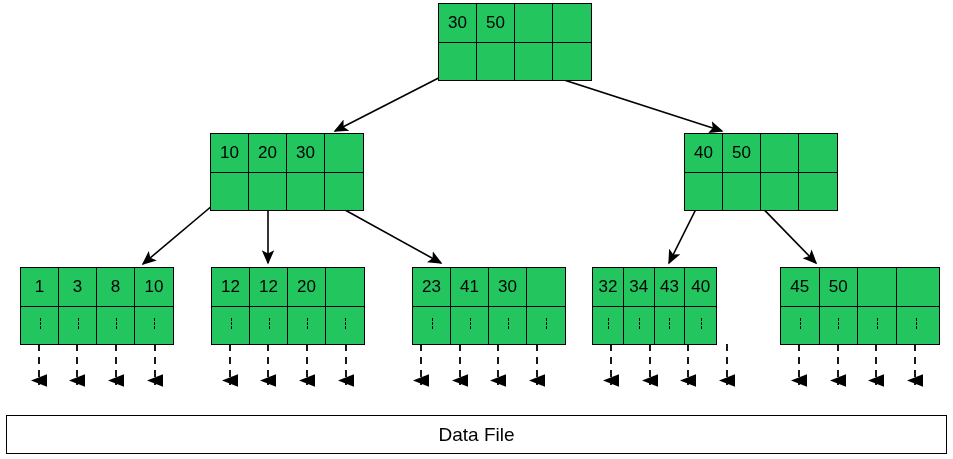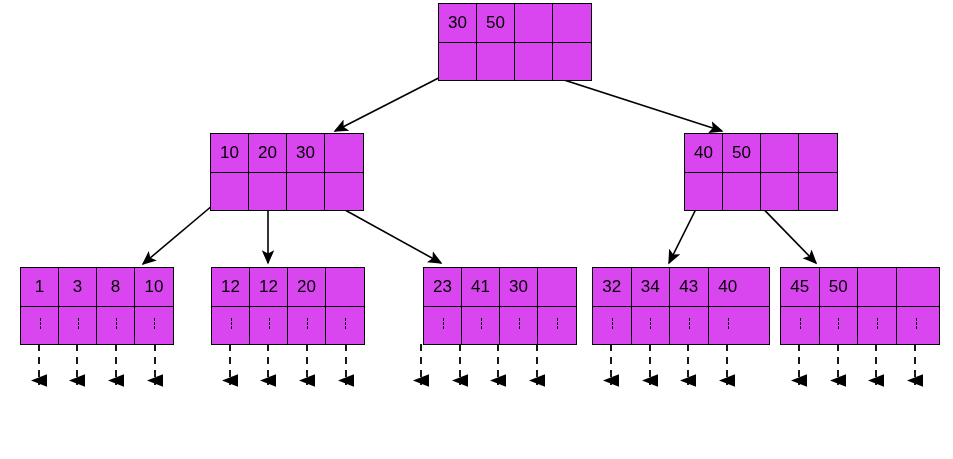--- a/index.html
+++ b/index.html
@@ -16,21 +16,21 @@
     height: 459px;
     background: #ffffff;
     overflow: hidden;
   }
   .node {
     position: absolute;
     display: flex;
     flex-direction: column;
     border: 1.6px solid #000000;
     box-sizing: border-box;
-    background: #d946ef;
+    background: #22c55e;
     z-index: 3;
   }
   .node-row {
     display: flex;
     flex-direction: row;
   }
   .node-row.keys {
     border-bottom: 1.6px solid #000000;
   }
   .cell {
@@ -252,21 +252,21 @@
         </div>
       <div class="ptr-cell">
           <span class="ptr-stub"></span>
         </div>
       <div class="ptr-cell">
           <span class="ptr-stub"></span>
         </div>
     </div>
   </div>
 
-  <div class="node" id="leaf-node-3" style="left:423px; top:267px; width:154px;">
+  <div class="node" id="leaf-node-3" style="left:412px; top:267px; width:154px;">
     <div class="node-row keys">
       <div class="cell">23</div>
       <div class="cell">41</div>
       <div class="cell">30</div>
       <div class="cell"></div>
     </div>
     <div class="node-row pointers">
       <div class="ptr-cell">
           <span class="ptr-stub"></span>
         </div>
@@ -275,21 +275,21 @@
         </div>
       <div class="ptr-cell">
           <span class="ptr-stub"></span>
         </div>
       <div class="ptr-cell">
           <span class="ptr-stub"></span>
         </div>
     </div>
   </div>
 
-  <div class="node" id="leaf-node-4" style="left:592px; top:267px; width:178px;">
+  <div class="node" id="leaf-node-4" style="left:592px; top:267px; width:125px;">
     <div class="node-row keys">
       <div class="cell">32</div>
       <div class="cell">34</div>
       <div class="cell">43</div>
       <div class="cell">40</div>
     </div>
     <div class="node-row pointers">
       <div class="ptr-cell">
           <span class="ptr-stub"></span>
         </div>
@@ -321,14 +321,17 @@
         </div>
       <div class="ptr-cell">
           <span class="ptr-stub"></span>
         </div>
       <div class="ptr-cell">
           <span class="ptr-stub"></span>
         </div>
     </div>
   </div>
 
+  <div class="datafile" style="left:6px; top:415px; width:941px; height:39px;">
+    <span>Data File</span>
+  </div>
 
 </div>
 
 </body></html>

